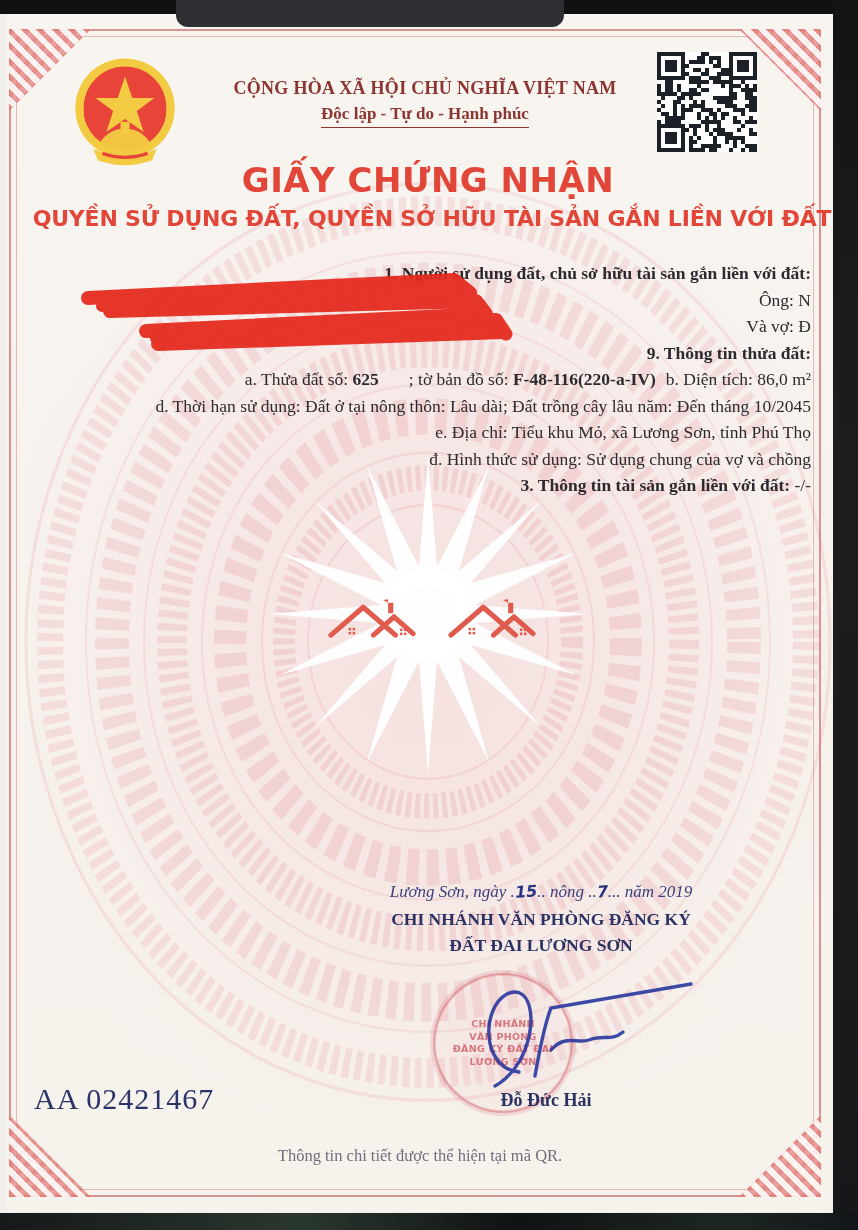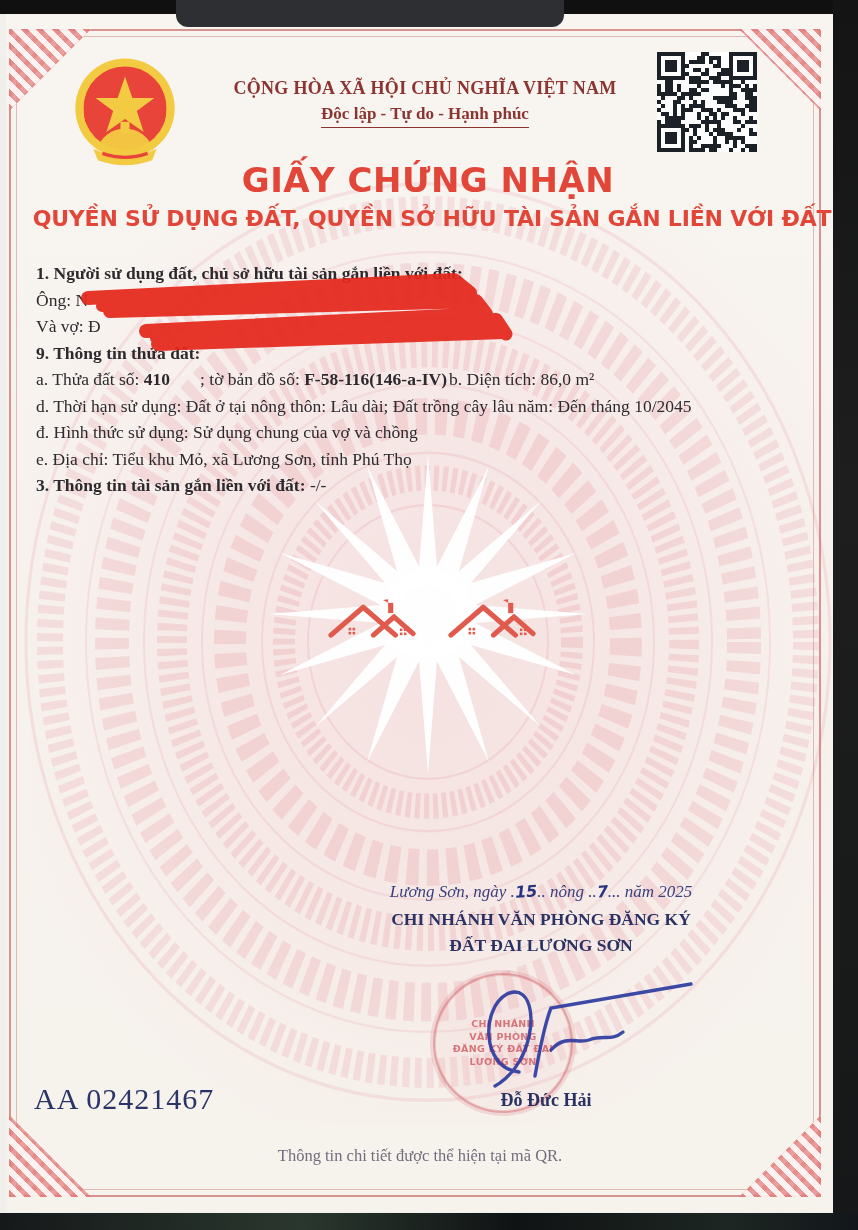--- a/index.html
+++ b/index.html
@@ -64,25 +64,25 @@
   }
   .doc-subtitle{
     position:absolute;left:0;top:192px;width:852px;text-align:center;z-index:3;
     font-family:"DejaVu Sans","Liberation Sans",sans-serif;
     font-size:22px;font-weight:bold;color:#e14639;letter-spacing:-.2px;
   }
 
   
   .body-text{
     position:absolute;left:30px;top:246px;width:775px;z-index:3;
-    font-size:17.5px;line-height:26.5px;color:#2c2a2e;
+    font-size:17.5px;line-height:26.5px;color:#2c2a2e;text-align:right;
   }
   .body-text .b{font-weight:bold;}
   .gap{padding-left:30px;}
-  .gap2{padding-left:2px;}
+  .gap2{padding-left:10px;}
 
   
   svg.scribble{position:absolute;left:0;top:0;z-index:4;}
 
   
   .house{position:absolute;width:88px;height:42px;z-index:1;}
   .house1{left:322px;top:584px;}
   .house2{left:442px;top:584px;}
 
   
@@ -522,24 +522,24 @@
     </div>
 
   <div class="doc-title">GIẤY CHỨNG NHẬN</div>
   <div class="doc-subtitle">QUYỀN SỬ DỤNG ĐẤT, QUYỀN SỞ HỮU TÀI SẢN GẮN LIỀN VỚI ĐẤT</div>
 
   <div class="body-text">
     <div class="b">1. Người sử dụng đất, chủ sở hữu tài sản gắn liền với đất:</div>
     <div>Ông: N</div>
     <div>Và vợ: Đ</div>
     <div class="b">9. Thông tin thửa đất:</div>
-    <div><span>a. Thửa đất số: </span><span class="b">410</span><span class="gap">; tờ bản đồ số: </span><span class="b">F-58-116(146-a-IV)</span><span class="gap2">b. Diện tích: </span><span>86,0 m²</span></div>
+    <div><span>a. Thửa đất số: </span><span class="b">625</span><span class="gap">; tờ bản đồ số: </span><span class="b">F-48-116(220-a-IV)</span><span class="gap2">b. Diện tích: </span><span>86,0 m²</span></div>
     <div>d. Thời hạn sử dụng: Đất ở tại nông thôn: Lâu dài; Đất trồng cây lâu năm: Đến tháng 10/2045</div>
+    <div>e. Địa chỉ: Tiểu khu Mỏ, xã Lương Sơn, tỉnh Phú Thọ</div>
     <div>đ. Hình thức sử dụng: Sử dụng chung của vợ và chồng</div>
-    <div>e. Địa chỉ: Tiểu khu Mỏ, xã Lương Sơn, tỉnh Phú Thọ</div>
     <div><span class="b">3. Thông tin tài sản gắn liền với đất:</span><span> -/-</span></div>
   </div>
 
   <svg class="scribble" width="828" height="1198">
     <g stroke="#e5281c" fill="none" stroke-linecap="round" stroke-linejoin="round" opacity=".93">
       <path d="M82,284 L448,266 L464,279 L104,297 L470,287 L480,300 L140,317 L490,306 L498,318 L152,330" stroke-width="14"></path>
       <path d="M438,268 L500,320" stroke-width="13"></path>
       <path d="M96,292 C210,282 360,280 452,276" stroke-width="12"></path>
       <path d="M150,324 C260,314 400,310 486,312" stroke-width="12"></path>
     </g>
@@ -576,21 +576,21 @@
       <rect x="28" y="45.5" width="3.5" height="3.5"></rect>
         <rect x="33.5" y="45.5" width="3.5" height="3.5"></rect>
       <rect x="98" y="41" width="3.5" height="3.5"></rect>
         <rect x="103.5" y="41" width="3.5" height="3.5"></rect>
       <rect x="98" y="46.5" width="3.5" height="3.5"></rect>
         <rect x="103.5" y="46.5" width="3.5" height="3.5"></rect>
     </g>
   </svg>
 
   <div class="sign-block">
-    <div class="date-line"><span>Lương Sơn, ngày .</span><span class="hand">15</span><span>.. nông ..</span><span class="hand">7</span><span>... năm 2025</span></div>
+    <div class="date-line"><span>Lương Sơn, ngày .</span><span class="hand">15</span><span>.. nông ..</span><span class="hand">7</span><span>... năm 2019</span></div>
     <div class="office">CHI NHÁNH VĂN PHÒNG ĐĂNG KÝ</div>
     <div class="office" style="margin-top:0">ĐẤT ĐAI LƯƠNG SƠN</div>
   </div>
 
   <div class="stamp">
     <span>CHI NHÁNH</span>
     <span>VĂN PHÒNG</span>
     <span>ĐĂNG KÝ ĐẤT ĐAI</span>
     <span>LƯƠNG SƠN</span>
   </div>

